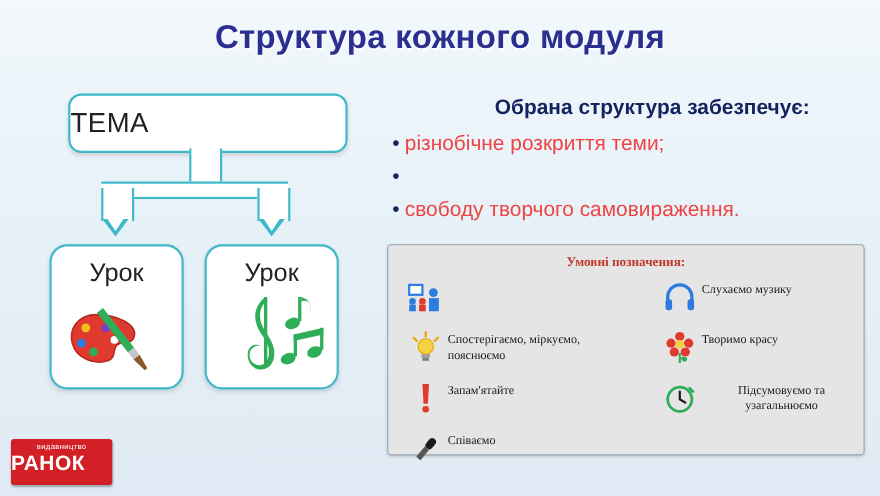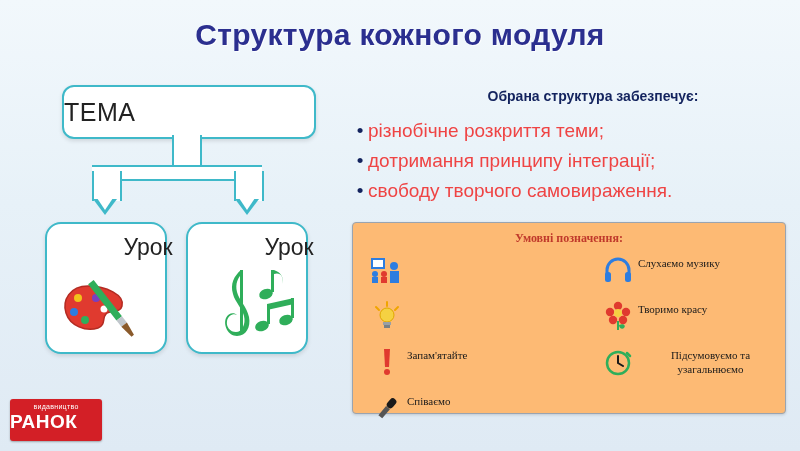--- a/index.html
+++ b/index.html
@@ -30,21 +30,21 @@
     display:flex;align-items:center;
   }
   #tema-box{left:62px;top:85px;width:250px;height:50px;}
   #tema-box .lbl{font-size:25px;color:#222;letter-spacing:.5px;}
 
   #lesson-box-1{left:45px;top:222px;width:118px;height:128px;border-radius:16px;}
   #lesson-box-2{left:186px;top:222px;width:118px;height:128px;border-radius:16px;}
   .lesson-inner{position:relative;width:100%;height:100%;}
   .lesson-lbl{
     position:absolute;top:10px;left:0;width:100%;text-align:center;
-    font-size:23px;color:#222;padding-left:42px;
+    font-size:23px;color:#222;
   }
 
   
   .arrow-stem{
     position:absolute;background:#ffffff;border-left:2px solid #3fb9c9;border-right:2px solid #3fb9c9;
   }
   .arrow-head{
     position:absolute;width:0;height:0;
     border-left:12px solid transparent;border-right:12px solid transparent;
     border-top:16px solid #3fb9c9;
@@ -52,31 +52,31 @@
   .arrow-head:after{
     content:"";position:absolute;left:-8px;top:-17px;
     border-left:8px solid transparent;border-right:8px solid transparent;
     border-top:12px solid #ffffff;
   }
   .hbar{position:absolute;height:12px;background:#ffffff;border-top:2px solid #3fb9c9;border-bottom:2px solid #3fb9c9;}
 
   
   .right-head{
     position:absolute;left:398px;top:88px;width:390px;
-    font-size:14px;font-weight:bold;color:#13235e;text-align:center;
+    font-size:19px;font-weight:bold;color:#13235e;text-align:center;
   }
   .bullets{position:absolute;left:352px;top:118px;width:440px;}
   .bullet{display:flex;align-items:flex-start;margin-bottom:4px;}
   .bullet .dot{width:16px;flex:0 0 16px;font-size:19px;line-height:26px;color:#13235e;text-align:center;}
   .bullet .txt{font-size:19px;line-height:26px;color:#ef4444;}
 
   
   #legend{
     position:absolute;left:352px;top:222px;width:432px;height:190px;
-    background:#fdba74;border:1px solid #9aa4b0;border-radius:4px;
+    background:#e5e5e5;border:1px solid #9aa4b0;border-radius:4px;
     box-shadow:0 1px 3px rgba(0,0,0,.15);
   }
   .legend-title{
     position:absolute;top:8px;left:0;width:100%;text-align:center;
     font-size:12px;font-weight:bold;color:#c0392b;
     font-family:"Liberation Serif", serif;
   }
   .legend-col{position:absolute;top:30px;}
   .legend-col.left{left:14px;width:215px;}
   .legend-col.right{left:245px;width:185px;text-align:center;}
@@ -173,21 +173,20 @@
 
   <div class="right-head">Обрана структура забезпечує:</div>
 
   <div class="bullets">
     <div class="bullet">
       <div class="dot">•</div>
       <div class="txt">різнобічне розкриття теми;</div>
     </div>
     <div class="bullet">
       <div class="dot">•</div>
-      <div class="txt">дотримання принципу інтеграції;</div>
     </div>
     <div class="bullet">
       <div class="dot">•</div>
       <div class="txt">свободу творчого самовираження.</div>
     </div>
   </div>
 
   <div id="legend">
     <div class="legend-title">Умовні позначення:</div>
 
@@ -214,20 +213,21 @@
             <g stroke="#f0a500" stroke-width="2" stroke-linecap="round">
               <line x1="15" y1="1" x2="15" y2="5"></line>
               <line x1="4" y1="6" x2="7" y2="9"></line>
               <line x1="26" y1="6" x2="23" y2="9"></line>
             </g>
             <circle cx="15" cy="14" r="7" fill="#f5d142" stroke="#e0a800" stroke-width="1"></circle>
             <rect x="11" y="21" width="8" height="3" fill="#9aa0a6"></rect>
             <rect x="12" y="24" width="6" height="3" fill="#7a8084"></rect>
           </svg>
         </div>
+        <div class="legend-txt">Спостерігаємо, міркуємо, пояснюємо</div>
       </div>
 
       <div class="legend-item">
         <div class="legend-ico">
           <svg width="24" height="30" viewBox="0 0 24 30">
             <path d="M9 2 L15 2 L14 20 L10 20 Z" fill="#e03a2f"></path>
             <circle cx="12" cy="25" r="3" fill="#e03a2f"></circle>
           </svg>
         </div>
         <div class="legend-txt">Запам'ятайте</div>

